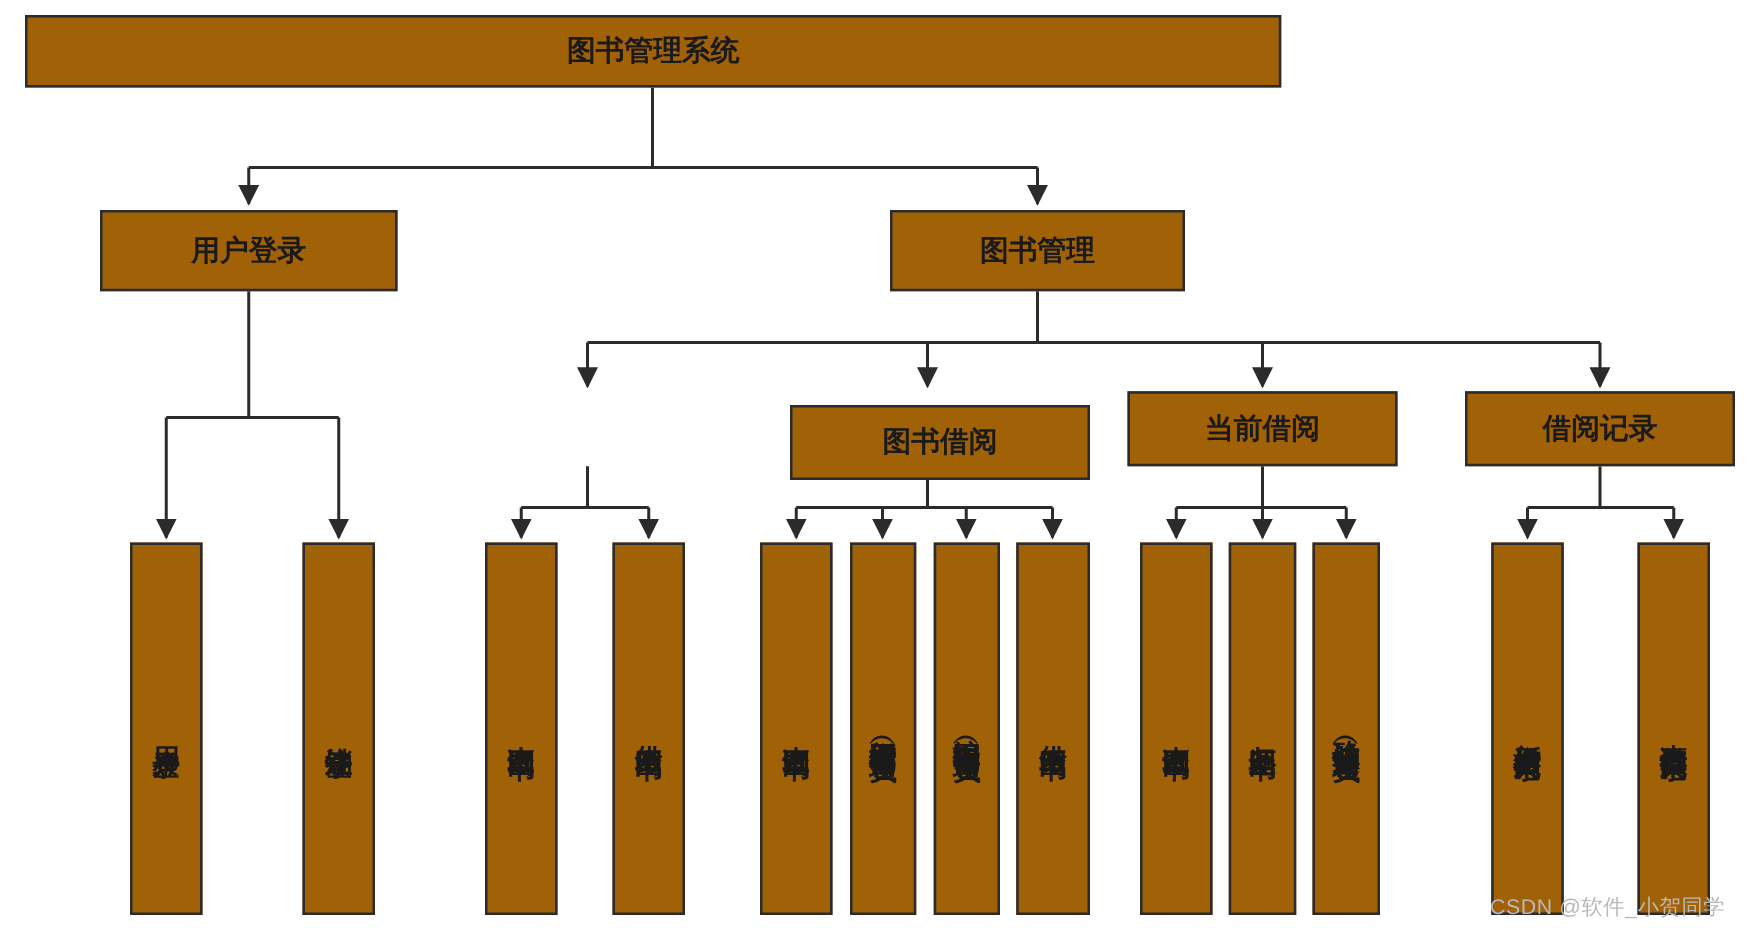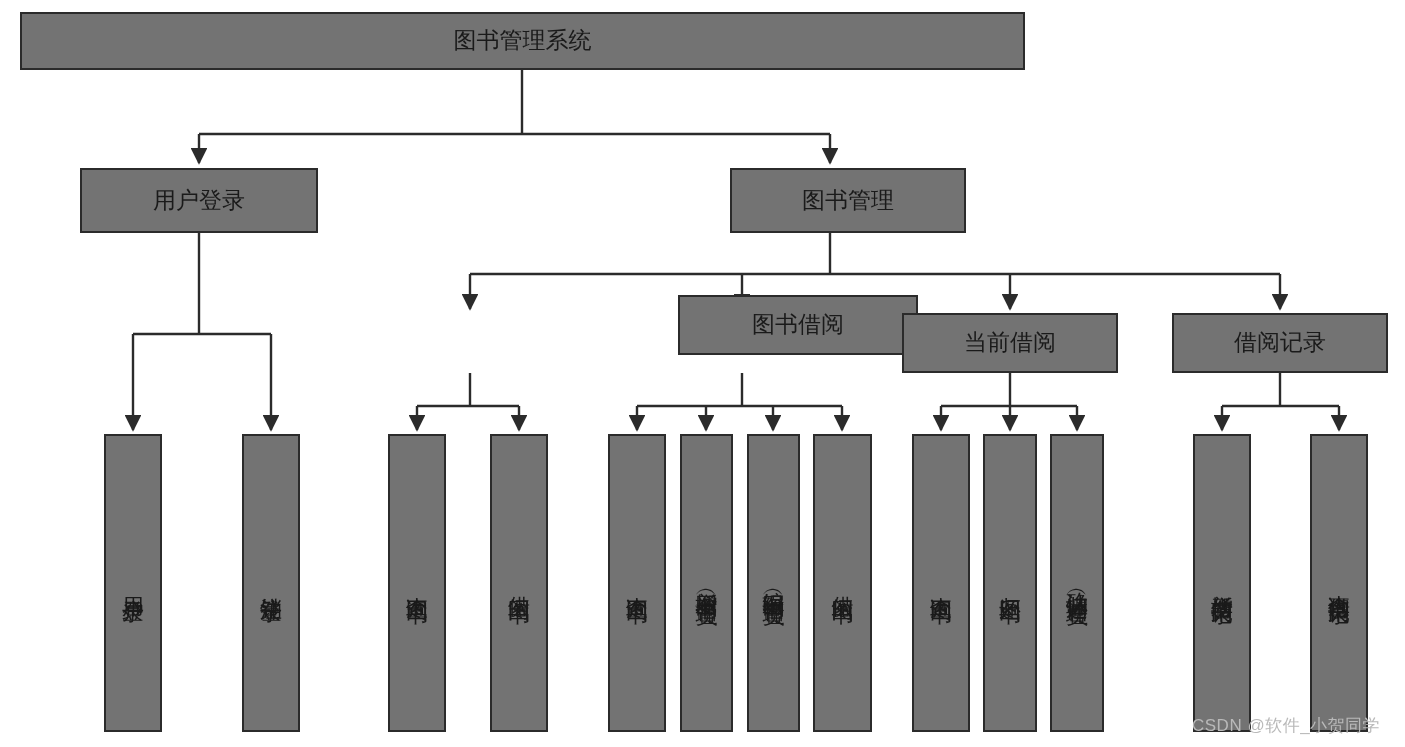--- a/index.html
+++ b/index.html
@@ -23,27 +23,28 @@
     left: 0;
     top: 0;
     width: 1405px;
     height: 747px;
     pointer-events: none;
   }
   .node {
     position: absolute;
     box-sizing: border-box;
     border: 2px solid #2b2b2b;
-    background: #737373;
+    background: #a16207;
     display: flex;
     align-items: center;
     justify-content: center;
     color: #1a1a1a;
     line-height: 1.18;
     text-align: center;
+    font-weight: bold;
   }
   .node.h {
     font-size: 23px;
   }
   .node.v {
     font-size: 22px;
     writing-mode: vertical-rl;
     text-orientation: upright;
     letter-spacing: 2px;
     padding: 6px 0;
@@ -120,25 +121,25 @@
     </g>
   </svg>
 
   <div class="node h" style="left:20px; top:12px; width:1005px; height:58px;">
     <span>图书管理系统</span>
   </div>
 
   <div class="node h" style="left:80px; top:168px; width:238px; height:65px;">
     <span>用户登录</span>
   </div>
-  <div class="node h" style="left:712px; top:168px; width:236px; height:65px;margin-left:18px;">
+  <div class="node h" style="left:712px; top:168px; width:236px; height:65px;">
     <span>图书管理</span>
   </div>
 
-  <div class="node h" style="left:632px; top:295px; width:240px; height:60px;margin-left:46px;">
+  <div class="node h" style="left:632px; top:324px; width:240px; height:60px;">
     <span>图书借阅</span>
   </div>
   <div class="node h" style="left:1172px; top:313px; width:216px; height:60px;">
     <span>借阅记录</span>
   </div>
   <div class="node h" style="left:902px; top:313px; width:216px; height:60px;">
     <span>当前借阅</span>
   </div>
 
   <div class="node v" style="left:104px; top:434px; width:58px; height:298px;">

